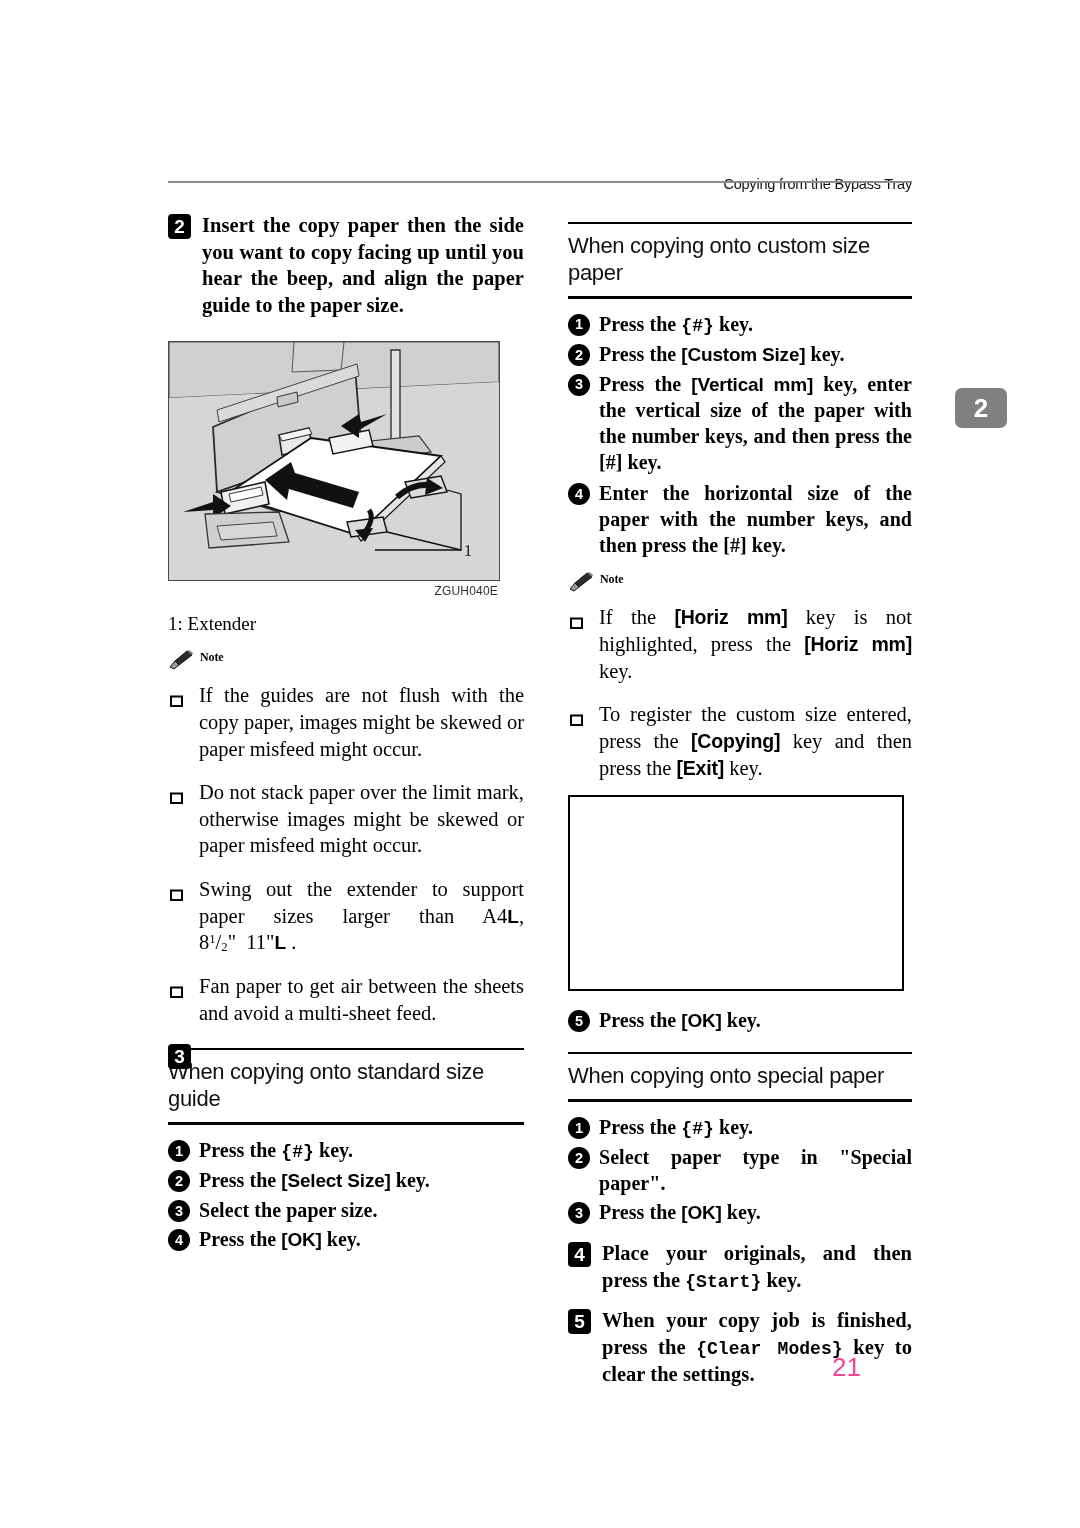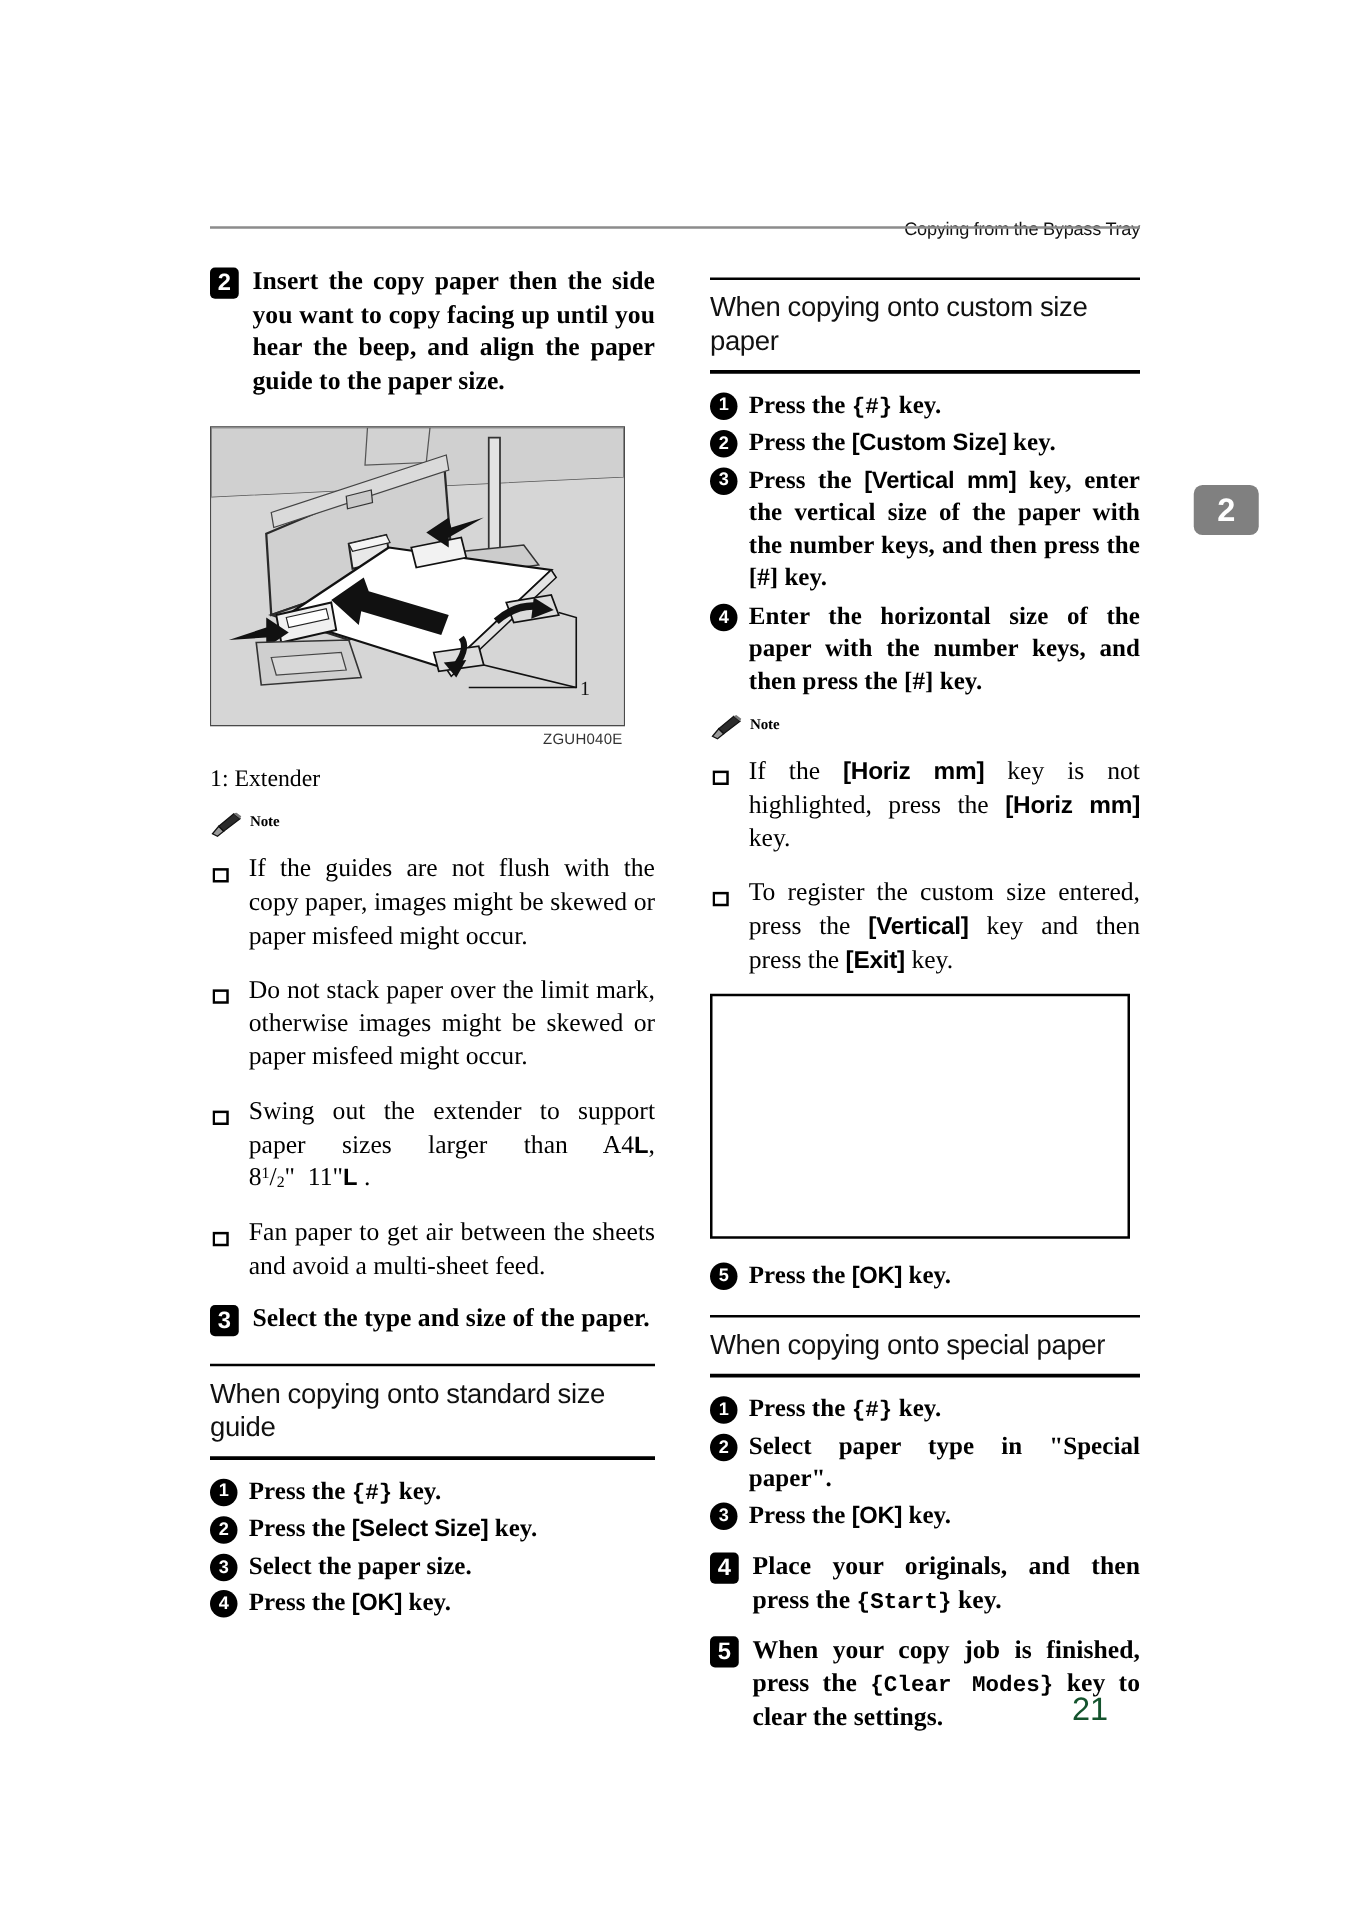--- a/index.html
+++ b/index.html
@@ -55,24 +55,24 @@
     justify-content: center;
     line-height: 1;
   }
 
   
   .folio {
     position: absolute;
     left: 832px;
     top: 1352px;
     width: 80px;
-    text-align: center;
+    text-align: left;
     font-family: "Liberation Sans", sans-serif;
     font-size: 26px;
-    color: #14532d;
+    color: #ec4899;
   }
 
   
   .col {
     position: absolute;
     top: 212px;
   }
   .col-left  { left: 168px;  width: 356px; }
   .col-right { left: 568px;  width: 344px; }
 
@@ -362,21 +362,20 @@
     <span class="bullet">
       <svg width="14" height="14" viewBox="0 0 14 14">
           <rect x="1" y="2.5" width="11" height="9.5" fill="#fff" stroke="#000" stroke-width="2"></rect>
         </svg>
     </span>
     <span>Fan paper to get air between the sheets and avoid a multi-sheet feed.</span>
   </div>
 
   <div class="step" style="margin-top:16px">
     <span class="sqnum">3</span>
-    <span>Select the type and size of the paper.</span>
   </div>
 
   <div class="secthead-wrap">
     <div class="secthead-rule-top"></div>
     <div class="secthead">When copying onto standard size guide</div>
     <div class="secthead-rule-bot"></div>
   </div>
 
   <div class="substep tight">
     <span class="cirnum">1</span>
@@ -441,21 +440,21 @@
     </span>
     <span>If the </span><span class="key">[Horiz mm]</span><span> key is not highlighted, press the </span><span class="key">[Horiz mm]</span><span> key.</span>
   </div>
 
   <div class="note-item">
     <span class="bullet">
       <svg width="14" height="14" viewBox="0 0 14 14">
           <rect x="1" y="2.5" width="11" height="9.5" fill="#fff" stroke="#000" stroke-width="2"></rect>
         </svg>
     </span>
-    <span>To register the custom size entered, press the </span><span class="key">[Vertical]</span><span> key and then press the </span><span class="key">[Exit]</span><span> key.</span>
+    <span>To register the custom size entered, press the </span><span class="key">[Copying]</span><span> key and then press the </span><span class="key">[Exit]</span><span> key.</span>
   </div>
 
   <div class="blankbox"></div>
 
   <div class="substep" style="margin-bottom:6px">
     <span class="cirnum">5</span>
     <span>Press the </span><span class="key">[OK]</span><span> key.</span>
   </div>
 
   <div class="secthead-wrap" style="margin-top:18px">

